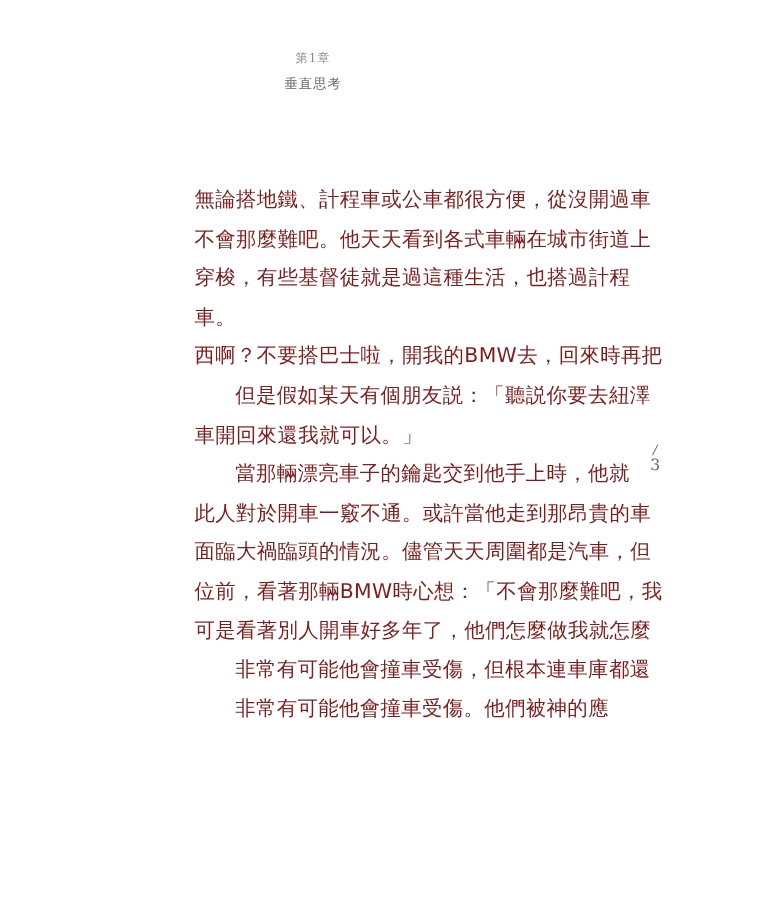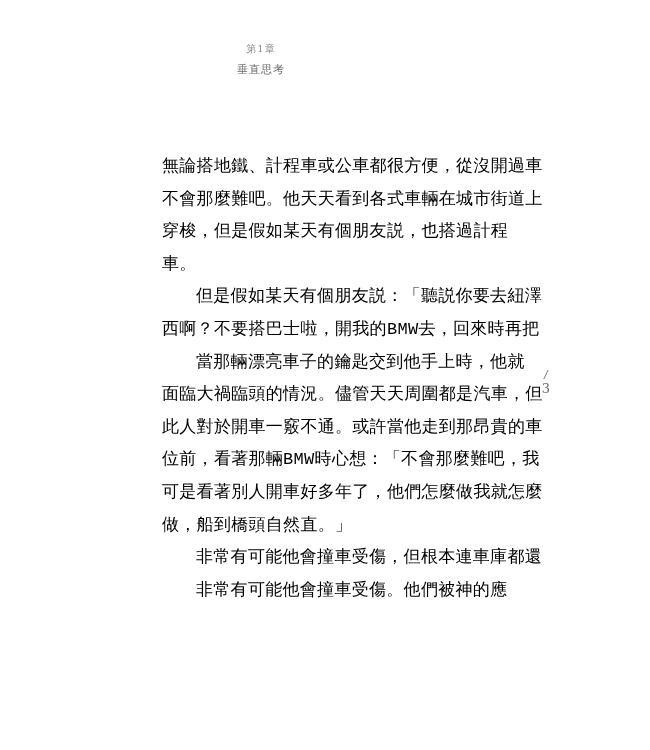--- a/index.html
+++ b/index.html
@@ -34,22 +34,21 @@
       color: #6a6a6a;
       letter-spacing: 1px;
     }
     .body-text {
       position: absolute;
       left: 162px;
       top: 151px;
       width: 346px;
       font-size: 17px;
       line-height: 32.6px;
-      color: #000000;
-      font-family: Liberation Mono, monospace;
+      color: #7f1d1d;
     }
     .line {
       display: block;
       white-space: nowrap;
       letter-spacing: 0.3px;
     }
     .indent {
       padding-left: 34px;
     }
     .page-marker {
@@ -77,36 +76,36 @@
 <body>
 
 <div class="running-header chapter-label">第1章</div>
 <div class="running-header chapter-title">垂直思考</div>
 
 <div class="body-text">
 
   <div>
     <span class="line">無論搭地鐵、計程車或公車都很方便，從沒開過車</span>
     <span class="line">不會那麼難吧。他天天看到各式車輛在城市街道上</span>
-    <span class="line">穿梭，但是假如某天有個朋友説，也搭過計程</span>
+    <span class="line">穿梭，有些基督徒就是過這種生活，也搭過計程</span>
     <span class="line">車。</span>
   </div>
 
   <div>
+    <span class="line">西啊？不要搭巴士啦，開我的BMW去，回來時再把</span>
     <span class="line indent">但是假如某天有個朋友説：「聽説你要去紐澤</span>
-    <span class="line">西啊？不要搭巴士啦，開我的BMW去，回來時再把</span>
+    <span class="line">車開回來還我就可以。」</span>
   </div>
 
   <div>
     <span class="line indent">當那輛漂亮車子的鑰匙交到他手上時，他就</span>
+    <span class="line">此人對於開車一竅不通。或許當他走到那昂貴的車</span>
     <span class="line">面臨大禍臨頭的情況。儘管天天周圍都是汽車，但</span>
-    <span class="line">此人對於開車一竅不通。或許當他走到那昂貴的車</span>
     <span class="line">位前，看著那輛BMW時心想：「不會那麼難吧，我</span>
     <span class="line">可是看著別人開車好多年了，他們怎麼做我就怎麼</span>
-    <span class="line">做，船到橋頭自然直。」</span>
   </div>
 
   <div>
     <span class="line indent">非常有可能他會撞車受傷，但根本連車庫都還</span>
   </div>
 
   <div>
     <span class="line indent">非常有可能他會撞車受傷。他們被神的應</span>
   </div>
 </div>

